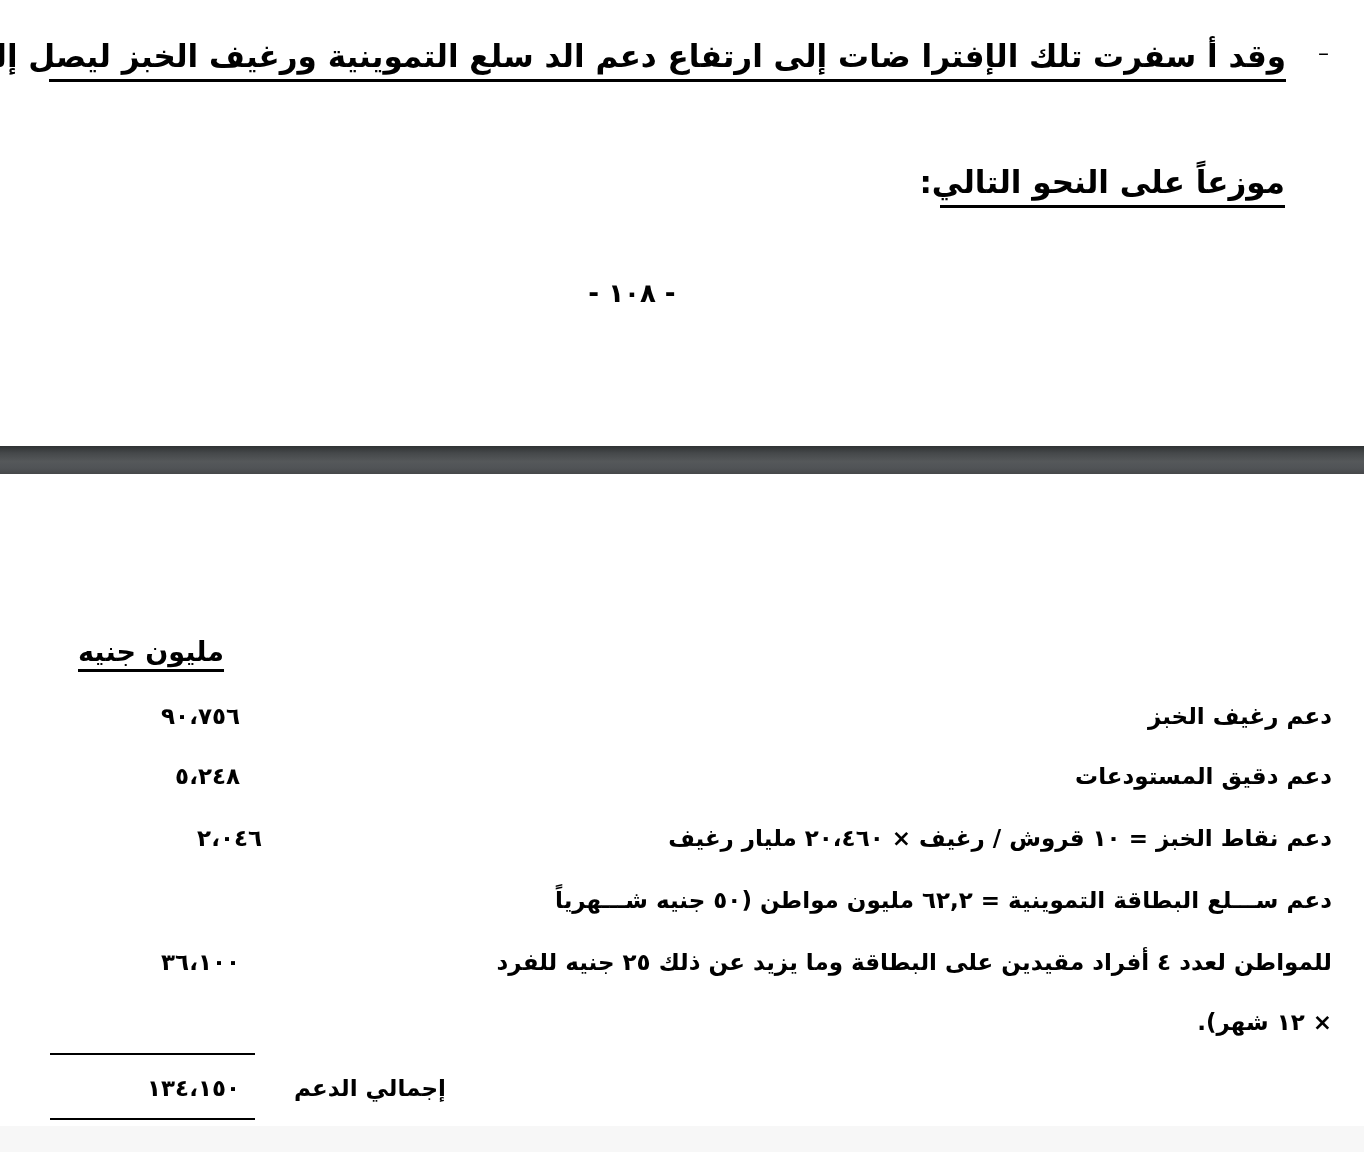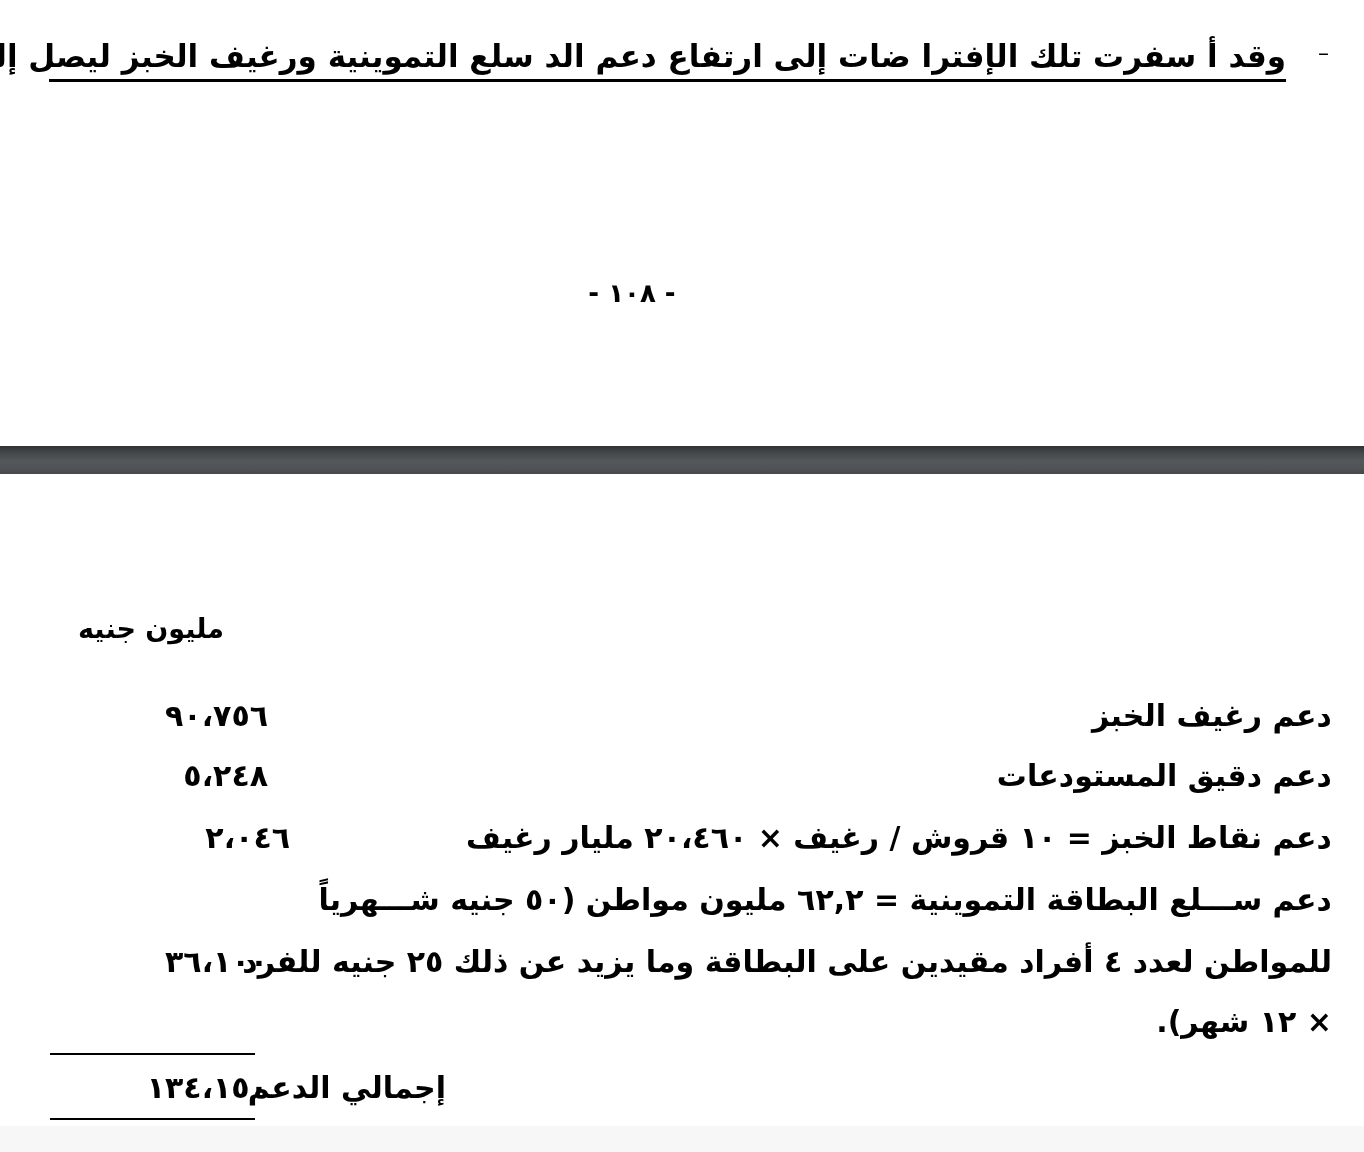--- a/index.html
+++ b/index.html
@@ -72,35 +72,35 @@
       font-size: 26px;
       font-weight: bold;
       direction: rtl;
       letter-spacing: 6px;
     }
     
     .row {
       position: absolute;
       direction: rtl;
       font-weight: bold;
-      font-size: 30px;
+      font-size: 23px;
       line-height: 36px;
       white-space: nowrap;
-      padding-left: 28px;
     }
     .label { right: 32px; text-align: right; }
     .amount { left: 0; width: 240px; text-align: right; direction: rtl; padding-right: 0; letter-spacing: 4px; }
     .amount span { display: inline-block; }
     .unit-header {
       position: absolute;
       left: 78px;
-      top: 613px;
+      top: 636px;
       font-size: 27px;
       font-weight: bold;
       direction: rtl;
+      text-decoration: underline;
       text-decoration-thickness: 3px;
       text-underline-offset: 8px;
     }
     .rule {
       position: absolute;
       left: 50px;
       width: 205px;
       height: 2px;
       background: #000;
     }
@@ -110,20 +110,24 @@
 
 <div class="page page-top">
   <span class="dash">–</span>
 
   <div class="para-line" style="top:36px; right:78px; width:1237px;">
     <span>وقد أ سفرت تلك الإفترا ضات إلى ارتفاع دعم الد سلع التموينية ورغيف الخبز ليصل إلى</span>
     <div class="ul" style="left:0; right:0;"></div>
   </div>
 
 
+  <div class="para-line" style="top:162px; right:79px; width:345px;">
+    <span>موزعاً على النحو التالي:</span>
+    <div class="ul" style="left:0; right:0;"></div>
+  </div>
 
   <div class="page-number">- ١٠٨ -</div>
 </div>
 
 <div class="separator"></div>
 
 <div class="page page-bottom"></div>
 
 <div class="unit-header">مليون جنيه</div>
 

